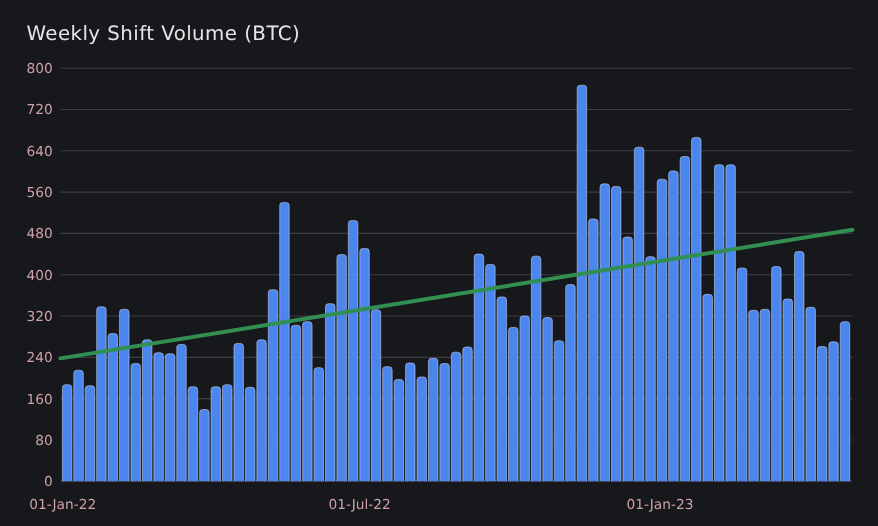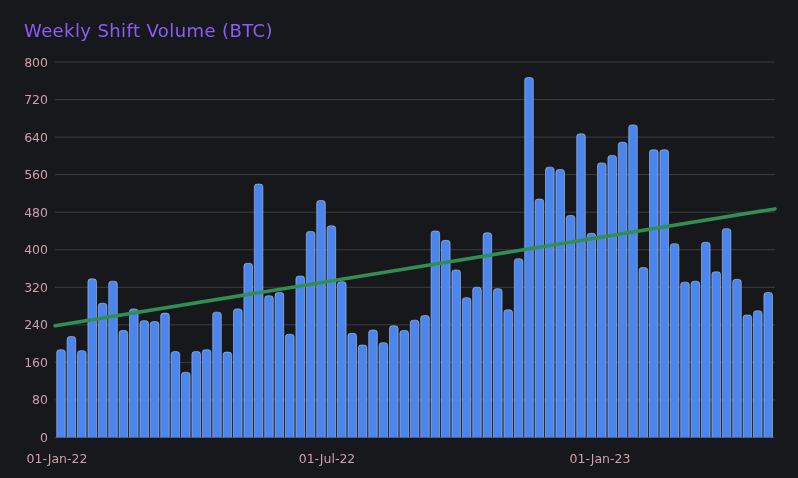--- a/index.html
+++ b/index.html
@@ -8,21 +8,21 @@
     background:#17181c;
     font-family:"DejaVu Sans", sans-serif;
     position:relative;
     overflow:hidden;
   }
   .chart-title{
     position:absolute;
     left:24px;top:20px;
     font-size:18px;
     letter-spacing:0.4px;
-    color:#8b5cf6;
+    color:#e5e5e5;
   }
   svg{position:absolute;left:0;top:0;}
   text{font-family:"DejaVu Sans", sans-serif;}
 </style>
 </head>
 <body>
 
 <div class="chart-title">Weekly Shift Volume (BTC)</div>
 
 <svg id="chart" width="798" height="478" viewBox="0 0 798 478">

